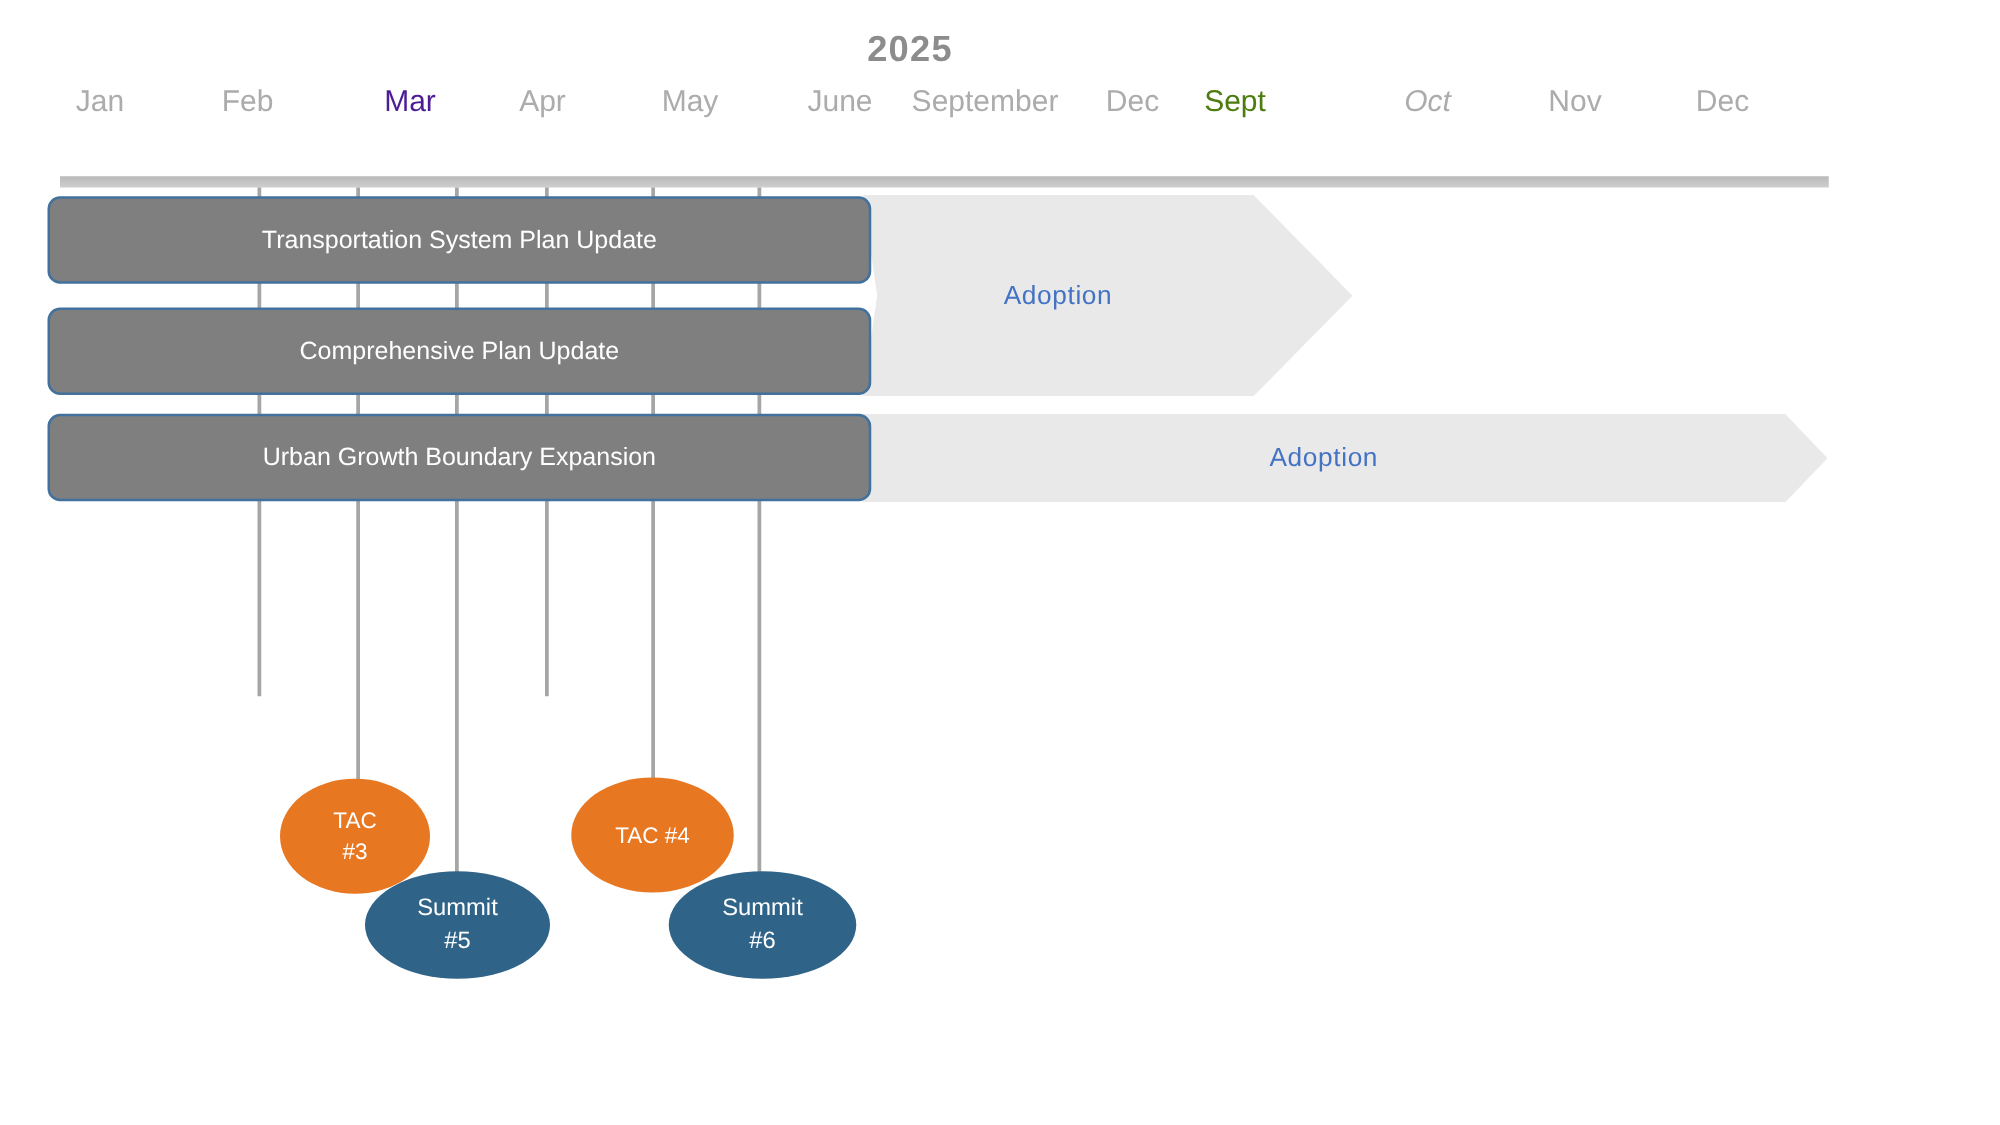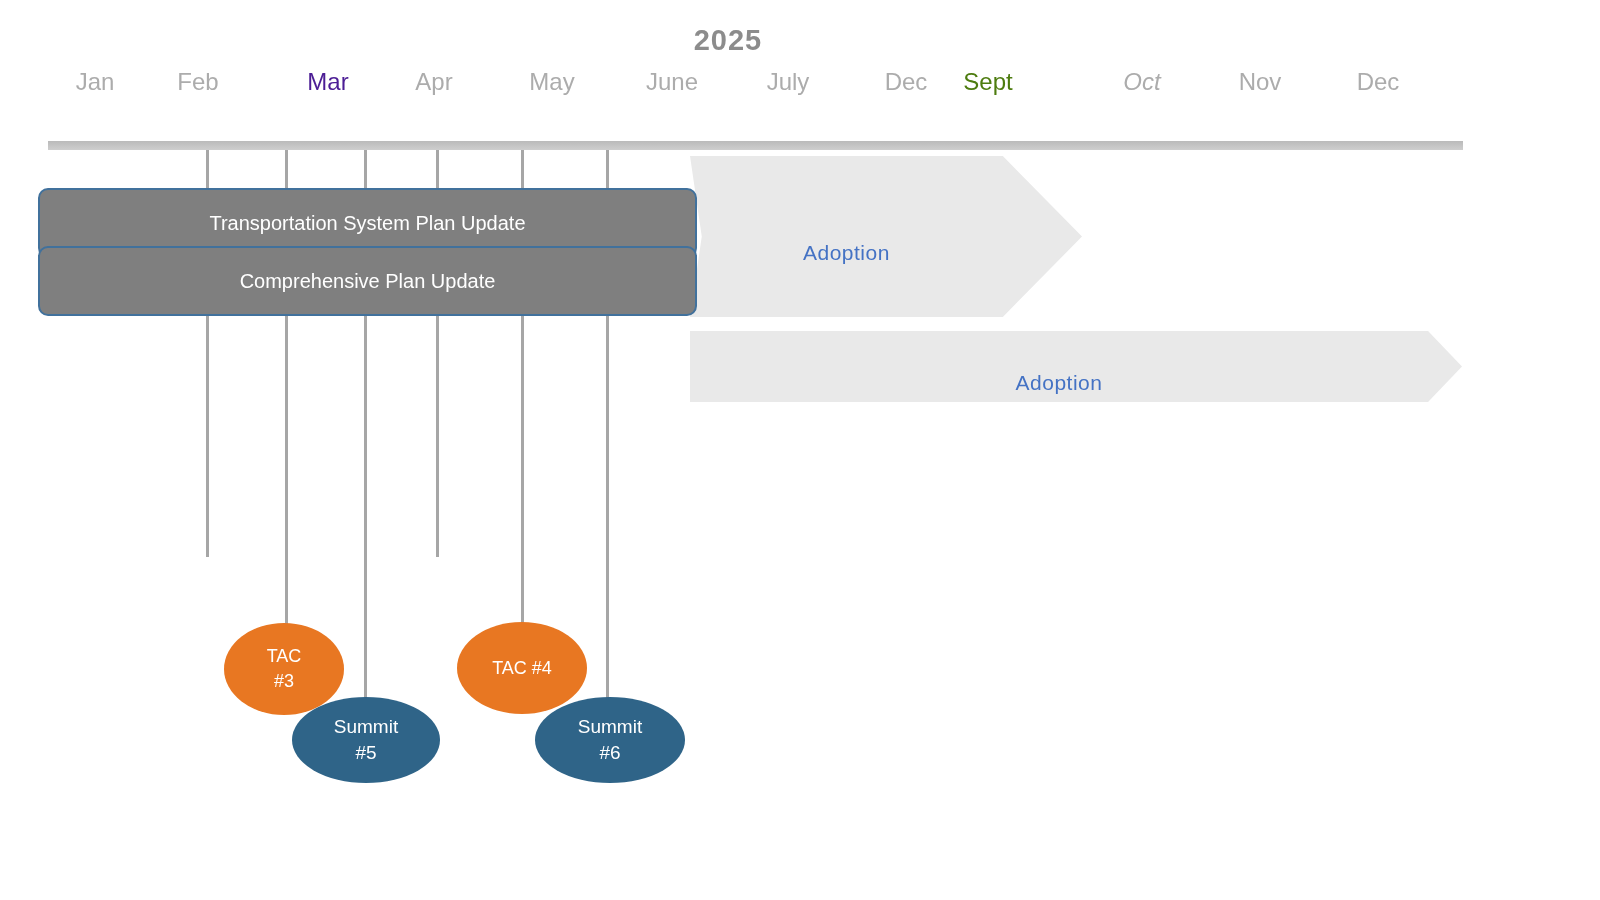--- a/index.html
+++ b/index.html
@@ -20,21 +20,21 @@
   .pbar{position:absolute;left:38px;width:659px;height:70px;box-sizing:border-box;
         border:2px solid #41719C;border-radius:10px;
         display:flex;align-items:center;justify-content:center;
         font-size:20px;z-index:3;}
   
   .aarrow{position:absolute;z-index:1;}
   .aarrow1{left:690px;top:156px;width:392px;height:161px;
         clip-path:polygon(0 0,79.8% 0,100% 50%,79.8% 100%,0 100%,3% 50%);}
   .aarrow2{left:690px;top:331px;width:772px;height:71px;
         clip-path:polygon(0 0,95.6% 0,100% 50%,95.6% 100%,0 100%);}
-  .alabel{position:absolute;left:0;top:16px;height:100%;
+  .alabel{position:absolute;left:0;top:0;height:100%;
         display:flex;align-items:center;justify-content:center;
         font-size:21px;letter-spacing:0.5px;}
   .aarrow1 .alabel{width:79.8%;}
   .aarrow2 .alabel{width:95.6%;}
   
   .ell{position:absolute;border-radius:50%;z-index:4;color:#ffffff;
        display:flex;flex-direction:column;align-items:center;justify-content:center;
        text-align:center;}
   .ell span{display:block;}
   .ell-pac5{left:140px;top:555px;width:128px;height:90px;font-size:18px;}
@@ -50,27 +50,27 @@
   .flabel{position:absolute;left:0;top:0;width:95.1%;height:100%;
         display:flex;align-items:center;justify-content:center;font-size:19px;}
 </style>
 </head>
 <body>
 
 <div class="slide">
 
   <div class="year" style="color: rgb(140, 140, 140);">2025</div>
 
-  <span class="month" style="left: 95px; color: rgb(172, 172, 172);">Jan</span>
+  <span class="month" style="left: 80px; color: rgb(172, 172, 172);">Jan</span>
   <span class="month" style="left: 198px; color: rgb(172, 172, 172);">Feb</span>
   <span class="month" style="left: 328px; color: #4c1d95; text-align: right;">Mar</span>
   <span class="month" style="left: 434px; color: rgb(172, 172, 172);">Apr</span>
   <span class="month" style="left: 552px; color: rgb(172, 172, 172);">May</span>
   <span class="month" style="left: 672px; color: rgb(172, 172, 172);">June</span>
-  <span class="month" style="left: 788px; color: rgb(172, 172, 172);">July</span>
+  <span class="month" style="left: 788px; color: rgb(172, 172, 172);">September</span>
   <span class="month" style="left: 906px; color: rgb(172, 172, 172);">Dec</span>
   <span class="month" style="left: 988px; color: #4d7c0f;">Sept</span>
   <span class="month" style="left: 1142px; color: rgb(172, 172, 172); font-style: italic;">Oct</span>
   <span class="month" style="left: 1260px; color: rgb(172, 172, 172);">Nov</span>
   <span class="month" style="left: 1378px; color: rgb(172, 172, 172);">Dec</span>
 
   <div class="tbar"></div>
 
   <div class="conn" style="left: 205.5px; height: 407px; background-color: rgb(166, 166, 166);"></div>
   <div class="conn" style="left: 284.5px; height: 476px; background-color: rgb(166, 166, 166);"></div>
@@ -79,25 +79,28 @@
   <div class="conn" style="left: 520.5px; height: 475px; background-color: rgb(166, 166, 166);"></div>
   <div class="conn" style="left: 605.5px; height: 549px; background-color: rgb(166, 166, 166);"></div>
 
   <div class="aarrow aarrow1" style="background-color: rgb(233, 233, 233);">
     <div class="alabel" style="color: rgb(68, 114, 196);">Adoption</div>
   </div>
   <div class="aarrow aarrow2" style="background-color: rgb(233, 233, 233);">
     <div class="alabel" style="color: rgb(68, 114, 196);">Adoption</div>
   </div>
 
-  <div class="pbar" style="top: 157px; background-color: rgb(127, 127, 127); border-color: rgb(65, 113, 156); margin-top: 31px;">
+  <div class="pbar" style="top: 157px; background-color: rgb(127, 127, 127); border-color: rgb(65, 113, 156);">
     <span style="color: rgb(255, 255, 255);">Transportation System Plan Update</span>
   </div>
   <div class="pbar" style="top: 246px; background-color: rgb(127, 127, 127); border-color: rgb(65, 113, 156);">
     <span style="color: rgb(255, 255, 255);">Comprehensive Plan Update</span>
+  </div>
+  <div class="pbar" style="top: 331px; background-color: rgb(127, 127, 127); border-color: rgb(65, 113, 156);">
+    <span style="color: rgb(255, 255, 255);">Urban Growth Boundary Expansion</span>
   </div>
 
   <div class="ell ell-tac3" style="background-color: rgb(232, 119, 34);">
     <span>TAC</span>
     <span>#3</span>
   </div>
   <div class="ell ell-sum5" style="background-color: rgb(47, 100, 136);">
     <span>Summit</span>
     <span>#5</span>
   </div>

